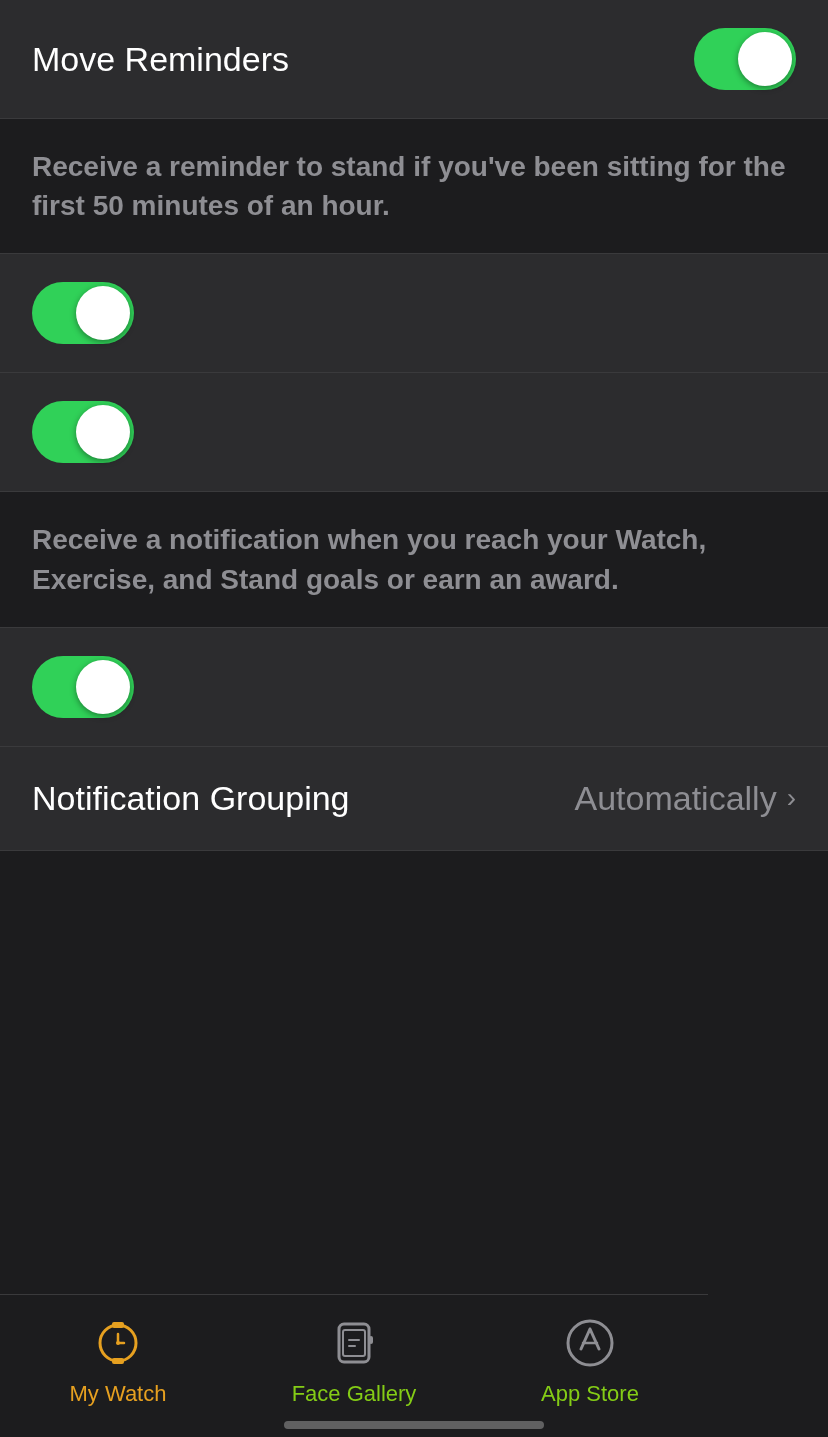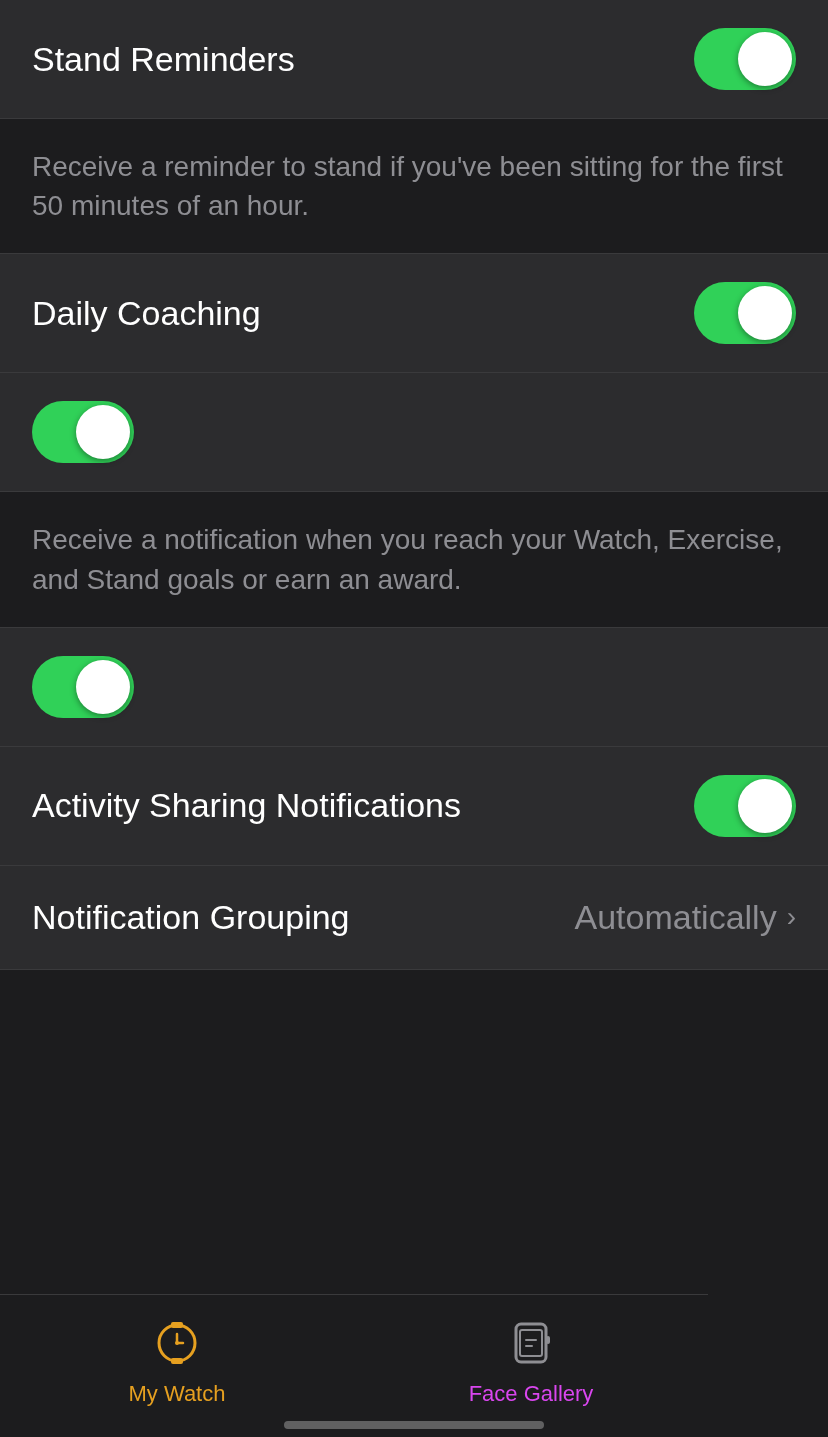--- a/index.html
+++ b/index.html
@@ -36,20 +36,21 @@
     .description-row {
       padding: 28px 32px;
       background: #1c1c1e;
       border-bottom: 1px solid #3a3a3c;
     }
 
     .description-text {
       font-size: 28px;
       color: #8e8e93;
       line-height: 1.4;
+      font-weight: bold;
     }
 
     
     .toggle {
       position: relative;
       width: 102px;
       height: 62px;
       flex-shrink: 0;
       cursor: pointer;
     }
@@ -137,21 +138,21 @@
     .tab-icon {
       width: 60px;
       height: 60px;
       display: flex;
       align-items: center;
       justify-content: center;
     }
 
     .tab-label {
       font-size: 22px;
-      color: #d946ef;
+      color: #84cc16;
     }
 
     .tab-label.active {
       color: #e6a020;
     }
 
     .tab-icon svg {
       width: 54px;
       height: 54px;
     }
@@ -172,33 +173,32 @@
     .spacer-bottom {
       height: 200px;
     }
   </style>
 </head>
 <body>
 
 <div class="settings-list">
 
   <div class="setting-row">
-    <span class="setting-label">Stand Reminders</span>
+    <span class="setting-label">Move Reminders</span>
     <label class="toggle">
       <input type="checkbox" checked="" style="">
       <div class="toggle-track"></div>
       <div class="toggle-thumb"></div>
     </label>
   </div>
   <div class="description-row">
     <span class="description-text">Receive a reminder to stand if you've been sitting for the first 50 minutes of an hour.</span>
   </div>
 
   <div class="setting-row">
-    <span class="setting-label">Daily Coaching</span>
     <label class="toggle">
       <input type="checkbox" checked="" style="">
       <div class="toggle-track"></div>
       <div class="toggle-thumb"></div>
     </label>
   </div>
 
   <div class="setting-row">
     <label class="toggle">
       <input type="checkbox" checked="" style="">
@@ -211,28 +211,20 @@
   </div>
 
   <div class="setting-row">
     <label class="toggle">
       <input type="checkbox" checked="" style="">
       <div class="toggle-track"></div>
       <div class="toggle-thumb"></div>
     </label>
   </div>
 
-  <div class="setting-row">
-    <span class="setting-label">Activity Sharing Notifications</span>
-    <label class="toggle">
-      <input type="checkbox" checked="" style="">
-      <div class="toggle-track"></div>
-      <div class="toggle-thumb"></div>
-    </label>
-  </div>
 
   <div class="notif-grouping-row">
     <span class="notif-grouping-label">Notification Grouping</span>
     <div class="notif-grouping-value">
       <span>Automatically</span>
       <span class="chevron-right">›</span>
     </div>
   </div>
 
   <div class="spacer-bottom"></div>
@@ -268,15 +260,27 @@
 
         <rect x="42" y="20" width="4" height="8" rx="2" fill="#8e8e93"></rect>
 
         <line x1="22" y1="24" x2="32" y2="24" stroke="#8e8e93" stroke-width="2" stroke-linecap="round"></line>
         <line x1="22" y1="30" x2="28" y2="30" stroke="#8e8e93" stroke-width="2" stroke-linecap="round"></line>
       </svg>
     </div>
     <span class="tab-label">Face Gallery</span>
   </div>
 
+  <div class="tab-item">
+    <div class="tab-icon">
+      <svg viewBox="0 0 54 54" fill="none" xmlns="http://www.w3.org/2000/svg">
+
+        <circle cx="27" cy="27" r="22" stroke="#8e8e93" stroke-width="3" fill="none"></circle>
+
+        <path d="M27 13 L36 33 M27 13 L18 33" stroke="#8e8e93" stroke-width="3" stroke-linecap="round" fill="none"></path>
+        <line x1="20" y1="27" x2="34" y2="27" stroke="#8e8e93" stroke-width="2.5" stroke-linecap="round"></line>
+      </svg>
+    </div>
+    <span class="tab-label">App Store</span>
+  </div>
 </div>
 
 <div class="home-indicator"></div>
 
 </body></html>

